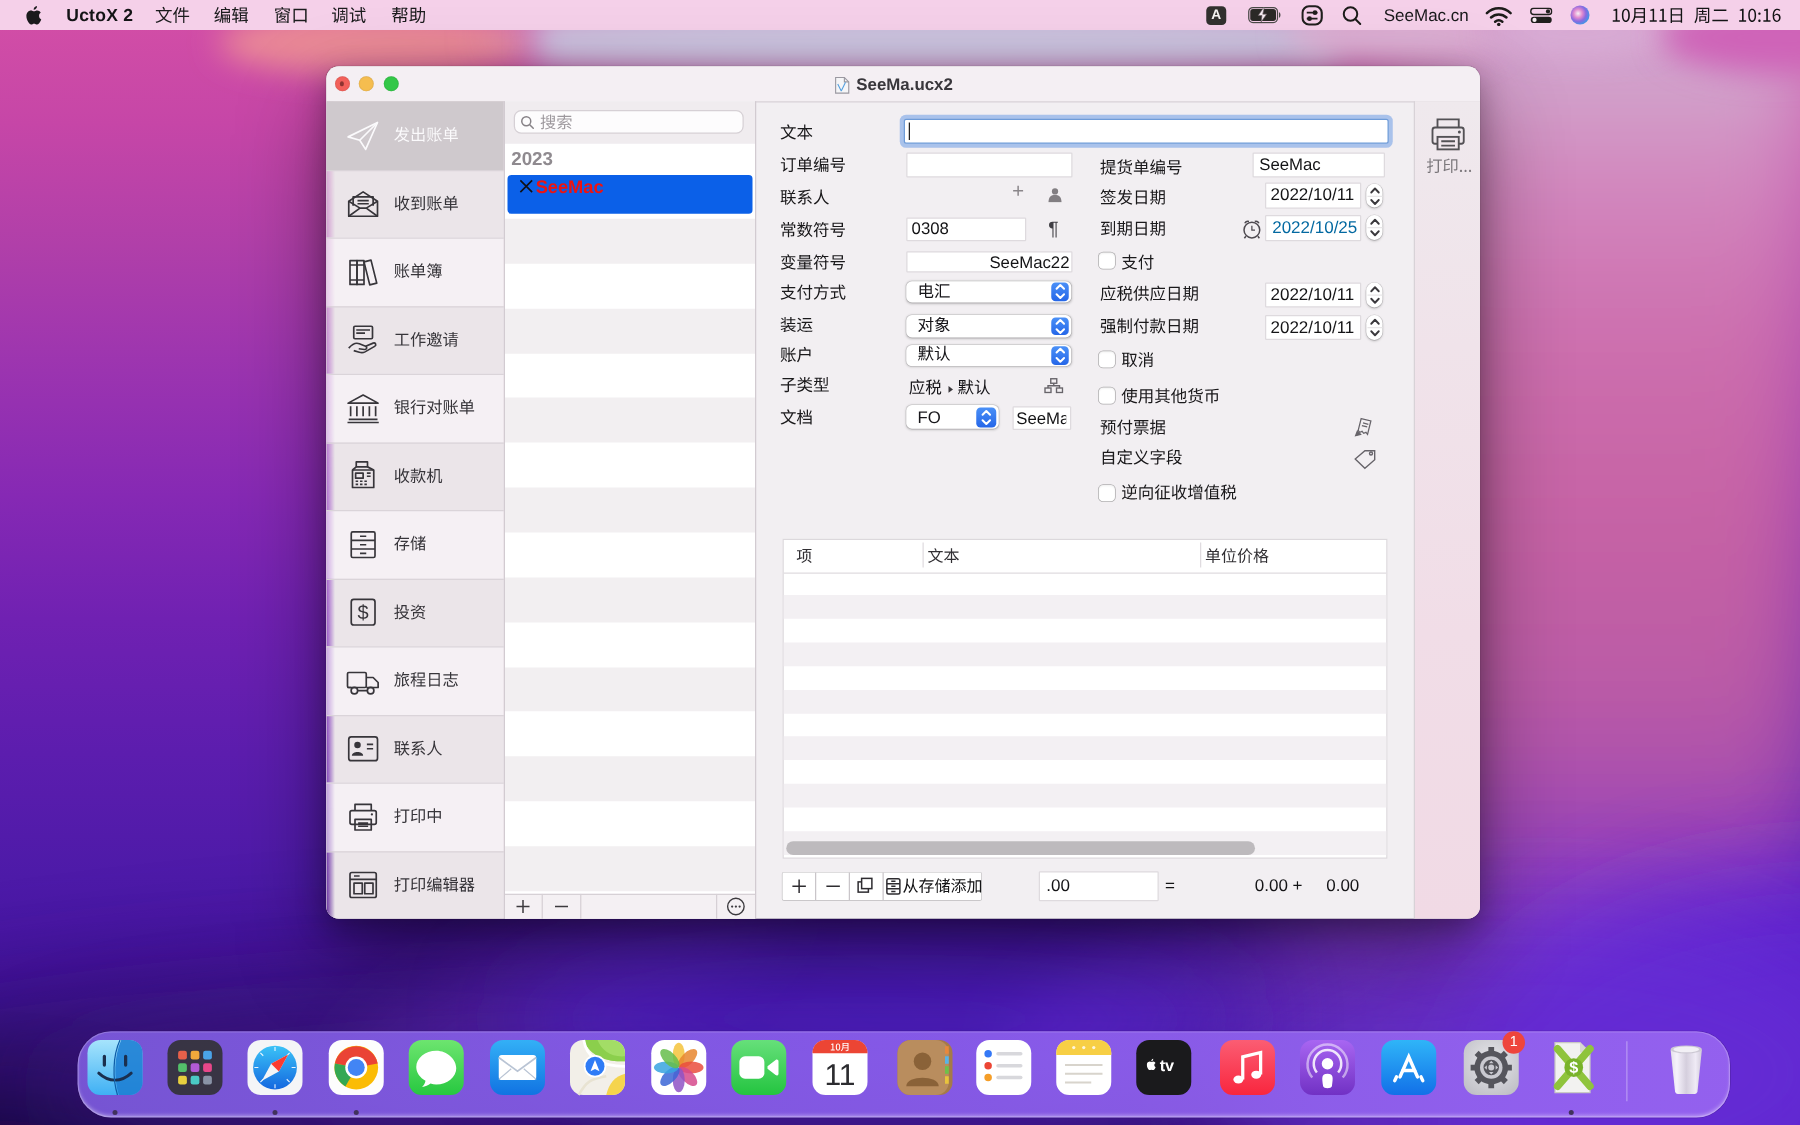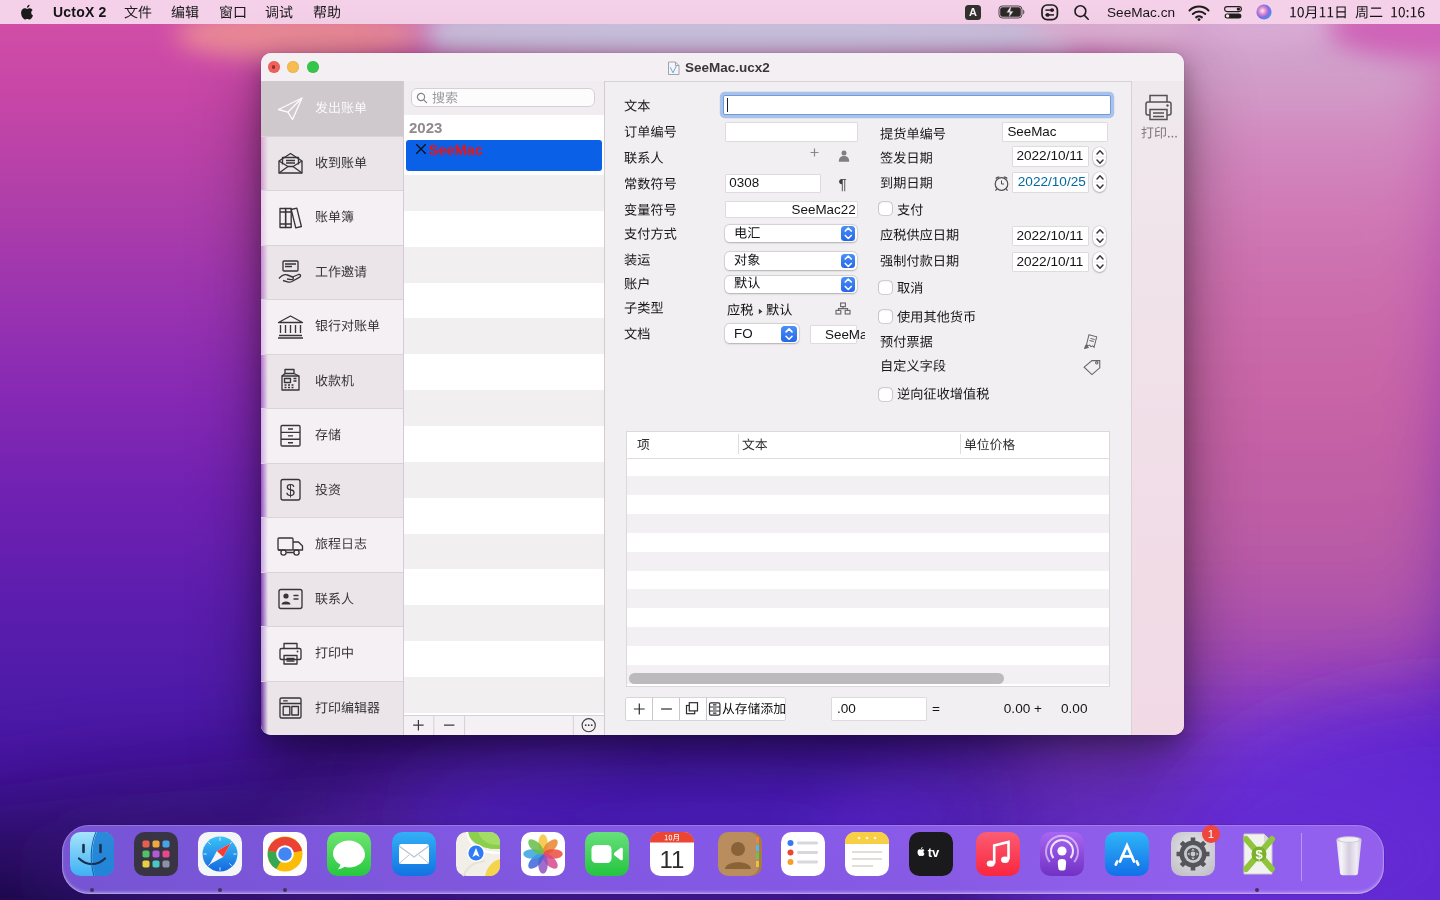--- a/index.html
+++ b/index.html
@@ -135,21 +135,21 @@
 <div class="abs" style="left:0;top:0;width:923px;height:28px;background:#f4eff3;border-bottom:1px solid #d8d2d7"></div>
 <div class="abs" style="left:6.8px;top:7.9px;width:12px;height:12px;border-radius:6px;background:#f2605a;box-shadow:inset 0 0 1px rgba(0,0,0,.25)"></div>
 <div class="abs" style="left:11.1px;top:12.2px;width:3.4px;height:3.4px;border-radius:2px;background:#8e3330"></div>
 <div class="abs" style="left:26.4px;top:7.9px;width:12px;height:12px;border-radius:6px;background:#f5bd4f;box-shadow:inset 0 0 1px rgba(0,0,0,.25)"></div>
 <div class="abs" style="left:46.1px;top:7.9px;width:12px;height:12px;border-radius:6px;background:#33c748;box-shadow:inset 0 0 1px rgba(0,0,0,.25)"></div>
 <svg class="abs" style="left:406px;top:7.5px" width="13" height="15" viewBox="0 0 13 15">
 <path d="M1.5,1 h7 l3.5,3.5 v9 h-10.5 Z" fill="#f5f5f7" stroke="#9a98a0" stroke-width=".9"></path>
 <path d="M8.5,1 v3.5 h3.5" fill="none" stroke="#9a98a0" stroke-width=".9"></path>
 <path d="M3.2,6.2 l2.8,5.6 M6,11.8 l3.4,-7" stroke="#57a2e0" stroke-width=".9" fill="none"></path>
 </svg>
-<div class="abs" style="left:424px;top:7px;width:340px;font-size:13.5px;font-weight:bold;color:#39373c">SeeMac.ucx2</div>
+<div class="abs" style="left:424px;top:7px;width:340px;font-size:13.5px;font-weight:bold;color:#39373c">SeeMa.ucx2</div>
 <div class="abs" style="left:0;top:28px;width:142px;height:654px;background:#ebe5e9"></div>
 <div class="abs" style="left:0;top:28px;width:7px;height:654px;
 background:linear-gradient(180deg,rgba(208,138,194,.5) 0%,rgba(189,99,189,.55) 15%,rgba(169,76,192,.6) 30%,rgba(154,65,196,.7) 45%,rgba(137,54,192,.8) 60%,rgba(122,47,184,.85) 75%,rgba(106,40,172,.9) 88%,rgba(92,35,152,.95) 100%);
 -webkit-mask-image:linear-gradient(90deg,rgba(0,0,0,1),rgba(0,0,0,0));mask-image:linear-gradient(90deg,rgba(0,0,0,1),rgba(0,0,0,0))"></div>
 <div class="abs" style="left:0;top:28px;width:142px;height:54.5px;background:#cfc9cd"></div>
 <svg class="abs" style="left:14px;top:41.5px" width="31" height="28" viewBox="0 0 31 28" fill="none" stroke="#fbfafc" stroke-width="1.35" stroke-linejoin="round">
       <path d="M3.5,14.5 L27,3 L17.5,24.5 L12.8,17.2 Z"></path>
       <path d="M27,3 L12.8,17.2"></path>
     </svg>
 <svg style="position:absolute;left:54px;top:48.2px;overflow:visible" width="54" height="16" viewBox="0 0 54 16">
@@ -479,21 +479,21 @@
       </g>
     </svg>
 <div class="abs" style="left:464px;top:271.4px;width:73.6px;height:19.1px;background:#fff;border-radius:4.5px;box-shadow:0 0 0 .5px rgba(0,0,0,.13),0 .5px 2px rgba(0,0,0,.22)"></div>
     <div class="abs" style="left:520.0px;top:272.9px;width:16.1px;height:16.1px;border-radius:3.5px;background:linear-gradient(180deg,#4a90f7,#2566e8)"></div>
     <svg class="abs" style="left:520.0px;top:272.9px" width="16.1" height="16.1" viewBox="0 0 16.1 16.1">
       <path d="M5.050000000000001,5.8500000000000005 L8.05,2.8500000000000005 L11.05,5.8500000000000005" fill="none" stroke="#fff" stroke-width="1.6" stroke-linecap="round" stroke-linejoin="round"></path>
       <path d="M5.050000000000001,10.25 L8.05,13.25 L11.05,10.25" fill="none" stroke="#fff" stroke-width="1.6" stroke-linecap="round" stroke-linejoin="round"></path>
     </svg>
     <div class="abs" style="left:473px;top:271.4px;height:19.1px;line-height:19.1px;font-size:13.4px;color:#17161a">FO</div>
 <div class="abs" style="left:549px;top:272px;width:47px;height:19px;background:#fff;border:1px solid #dedade;border-radius:1px;box-sizing:border-box"></div>
-    <div class="abs" style="left:549px;top:272px;width:40px;height:19px;padding-left:15px;font-size:13.4px;color:#141416;line-height:19px;text-align:center;overflow:hidden;white-space:nowrap">SeeMa</div>
+    <div class="abs" style="left:549px;top:272px;width:40px;height:19px;padding-left:3px;font-size:13.4px;color:#141416;line-height:19px;text-align:center;overflow:hidden;white-space:nowrap">SeeMa</div>
 <svg class="abs" style="left:821.8px;top:281.4px" width="16" height="16" viewBox="0 0 16 16">
 <g fill="none" stroke="#67646a" stroke-width="1">
 <path d="M4.5,1.5 h8 v11 l-1.6,-1.2 -1.6,1.2 -1.6,-1.2 -1.6,1.2 -1.6,-1.2 Z" transform="rotate(14 8 7)"></path>
 <path d="M6.8,4.6 h4.4 M6.4,6.8 h4.4" transform="rotate(14 8 7)"></path>
 <path d="M1.5,14.5 l4,-1 -2.6,-2.6 Z" fill="#67646a"></path>
       </g>
     </svg>
 <svg class="abs" style="left:821.8px;top:305.5px" width="18" height="17" viewBox="0 0 18 17">
 <g fill="none" stroke="#67646a" stroke-width="1.1">
 <path d="M1.2,8.6 L8.6,1.6 L16.4,1.2 L16.8,8.4 L9.3,15.6 Z" transform="rotate(3 9 8)"></path>

